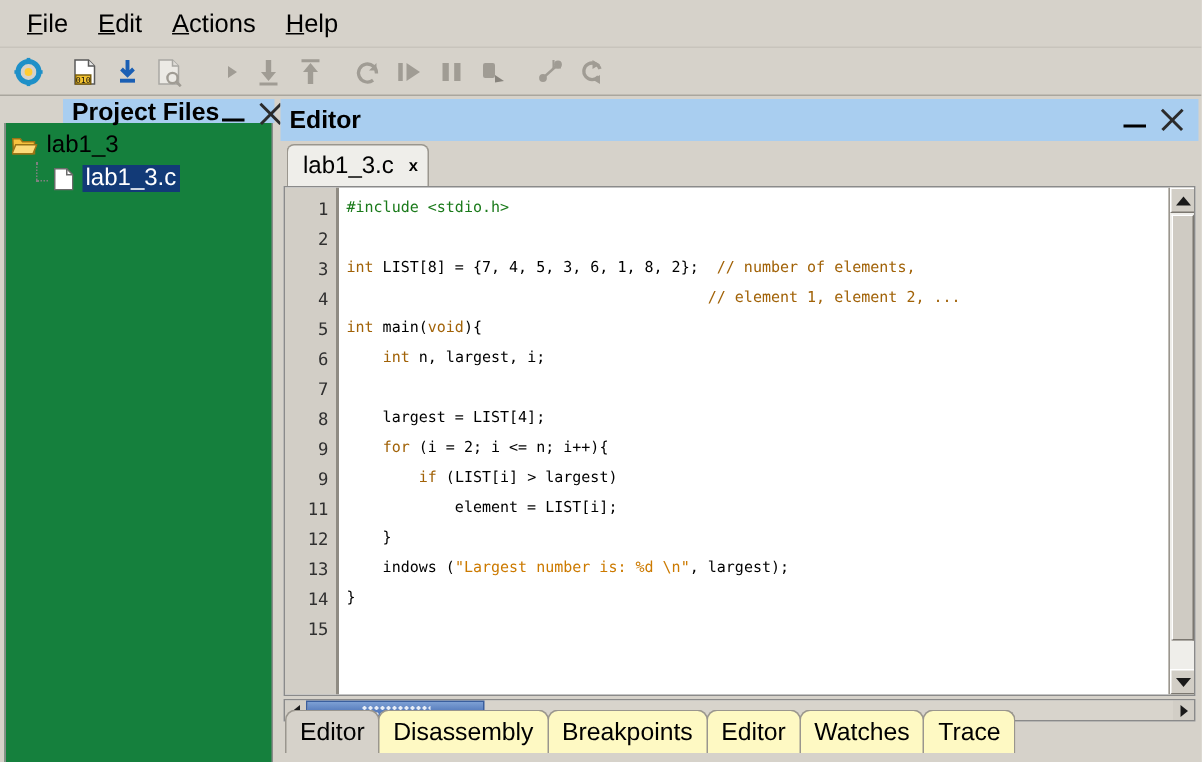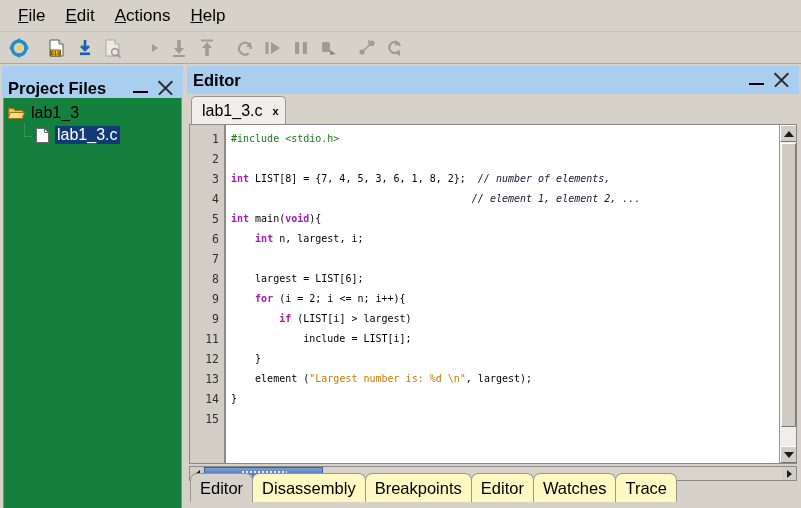--- a/index.html
+++ b/index.html
@@ -50,24 +50,25 @@
   }
   .tb-sep { width: 10px; height: 26px; }
 
   
   .panel-pf {
     position: absolute; left: 2px; top: 66px;
     width: 181px; height: 432px;
     background: #d6d2ca;
   }
   .pf-title {
-    height: 32px;
+    height: 16px;
     background: #a9cef0;
-    display: flex; align-items: flex-end;
+    display: flex; align-items: flex-start;
     padding: 0 4px 0 6px;
+    margin-left: 40px;
   }
   .pf-title-text {
     font-size: 16.5px; font-weight: bold; color: #000;
     flex: 1; white-space: nowrap;
   }
   .win-btns { display: flex; align-items: center; gap: 4px; padding-right: 4px; }
   .win-min, .win-close {
     width: 20px; height: 20px; position: relative; cursor: default;
   }
   .win-min::after {
@@ -176,22 +177,22 @@
     flex: 1; position: relative;
     padding-top: 4px; padding-left: 5px;
     overflow: hidden;
   }
   .code .ln {
     font-family: "DejaVu Sans Mono", monospace;
     font-size: 10px; line-height: 20px; height: 20px;
     white-space: pre; color: #000;
   }
   .t-pre  { color: #1a7a1a; }
-  .t-kw   { color: #a21caf; font-weight: bold; margin-top: 15px; }
-  .t-cm   { color: #0f172a; font-style: italic; }
+  .t-kw   { color: #a16207; font-weight: normal; margin-top: 15px; }
+  .t-cm   { color: #a16207; }
   .t-str  { color: #cc7a00; }
 
   
   .vsb {
     position: absolute; right: 0; top: 0;
     width: 17px; height: 100%;
     background: #cfcbc3;
     border-left: 1px solid #9a968e;
   }
   .sb-arrow {
@@ -443,26 +444,26 @@
           <div>15</div>
         </div>
       <div class="code" id="code">
           <div class="ln"><span class="t-pre">#include &lt;stdio.h&gt;</span></div>
           <div class="ln">&nbsp;</div>
           <div class="ln"><span class="t-kw">int</span><span> LIST[8] = {7, 4, 5, 3, 6, 1, 8, 2};  </span><span class="t-cm">// number of elements,</span></div>
           <div class="ln"><span>                                        </span><span class="t-cm">// element 1, element 2, ...</span></div>
           <div class="ln"><span class="t-kw">int</span><span> main(</span><span class="t-kw">void</span><span>){</span></div>
           <div class="ln"><span>    </span><span class="t-kw">int</span><span> n, largest, i;</span></div>
           <div class="ln">&nbsp;</div>
-          <div class="ln"><span>    largest = LIST[6];</span></div>
+          <div class="ln"><span>    largest = LIST[4];</span></div>
           <div class="ln"><span>    </span><span class="t-kw">for</span><span> (i = 2; i &lt;= n; i++){</span></div>
           <div class="ln"><span>        </span><span class="t-kw">if</span><span> (LIST[i] &gt; largest)</span></div>
-          <div class="ln"><span>            include = LIST[i];</span></div>
+          <div class="ln"><span>            element = LIST[i];</span></div>
           <div class="ln"><span>    }</span></div>
-          <div class="ln"><span>    element (</span><span class="t-str">"Largest number is: %d \n"</span><span>, largest);</span></div>
+          <div class="ln"><span>    indows (</span><span class="t-str">"Largest number is: %d \n"</span><span>, largest);</span></div>
           <div class="ln"><span>}</span></div>
         </div>
 
       <div class="vsb">
         <div class="sb-arrow">
           <span class="arr arr-up"></span>
         </div>
         <div class="vsb-track">
           <div class="vsb-thumb"></div>
         </div>

